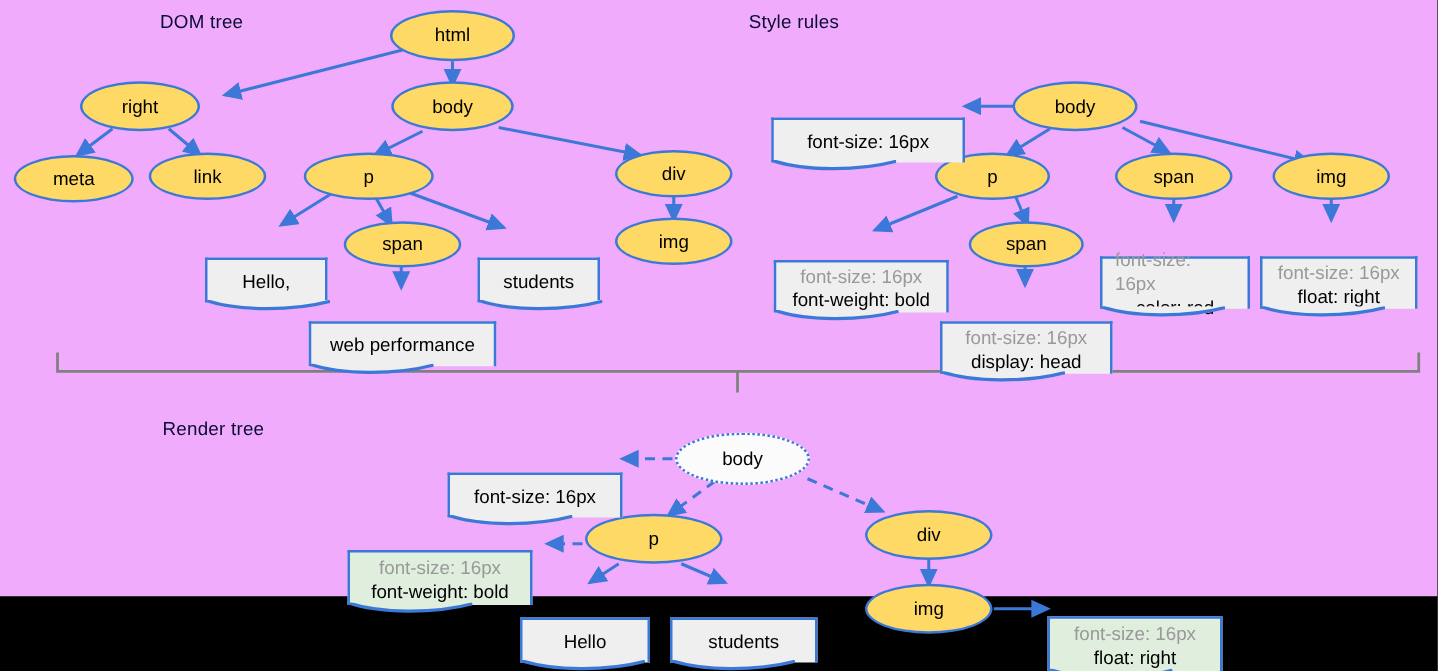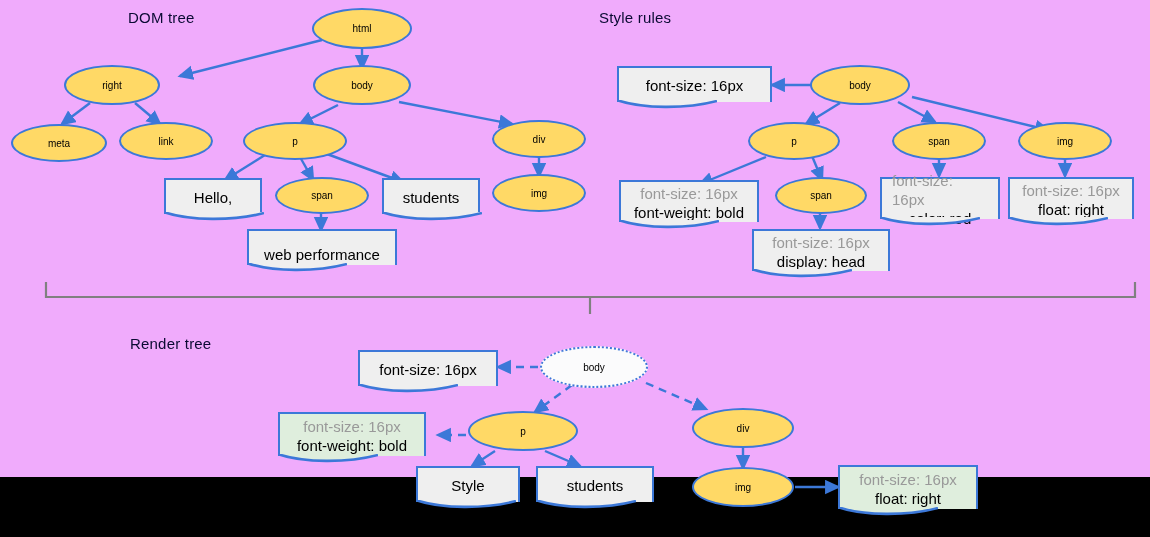--- a/index.html
+++ b/index.html
@@ -10,28 +10,28 @@
   svg#edges{position:absolute;left:0;top:0;width:1150px;height:537px;
             pointer-events:none;}
 
   
   .sec-title{position:absolute;color:#0a0a33;font-size:15px;font-weight:400;
              white-space:nowrap;letter-spacing:.2px;}
 
   
   .node{position:absolute;display:flex;align-items:center;justify-content:center;
         background:#ffd966;border:2px solid #3c78d8;border-radius:50%;
-        color:#000;font-size:10px;box-sizing:border-box;}
+        color:#000;font-size:15px;box-sizing:border-box;}
   .node.ghost{background:#fbfbfc;border:2px dotted #3c78d8;}
 
   
   .doc{position:absolute;box-sizing:border-box;background:#efefef;
        border:2px solid #3c78d8;border-bottom:none;color:#000;font-size:15px;
        display:flex;flex-direction:column;align-items:center;
-       justify-content:center;line-height:1.25;padding:3px 10px 0;}
+       justify-content:center;line-height:1.25;padding:3px 10px 0;margin-top:28px;}
   .doc.green{background:#dfeedd;}
   .doc .wave{position:absolute;left:-2px;right:-2px;bottom:-11px;height:13px;}
   .doc .inherit{color:#999;}
   .doc .own{color:#000;}
 </style>
 </head>
 <body>
 
 <div id="stage">
 
@@ -98,21 +98,21 @@
   <div class="node" style="left:492px;top:174px;width:94px;height:38px;">img</div>
 
   <div class="doc" style="left:164px;top:178px;width:98px;height:36px;justify-content:center;">
     <span>Hello,</span>
     <svg class="wave" viewBox="0 0 100 13" preserveAspectRatio="none">
       <path d="M0,0 C25,9 70,9 100,1 L100,0 L0,0 Z" fill="#efefef"></path>
       <path d="M0,0 C25,9 70,9 100,1" stroke="#3c78d8" stroke-width="2.6" fill="none"></path>
     </svg>
   </div>
 
-  <div class="doc" style="left:247px;top:229px;width:150px;height:36px;justify-content:flex-end;">
+  <div class="doc" style="left:247px;top:229px;width:150px;height:36px;">
     <span>web performance</span>
     <svg class="wave" viewBox="0 0 100 13" preserveAspectRatio="none">
       <path d="M0,0 C25,9 70,9 100,1 L100,0 L0,0 Z" fill="#efefef"></path>
       <path d="M0,0 C25,9 70,9 100,1" stroke="#3c78d8" stroke-width="2.6" fill="none"></path>
     </svg>
   </div>
 
   <div class="doc" style="left:382px;top:178px;width:98px;height:36px;">
     <span>students</span>
     <svg class="wave" viewBox="0 0 100 13" preserveAspectRatio="none">
@@ -196,21 +196,21 @@
   <div class="doc green" style="left:838px;top:465px;width:140px;height:44px;">
     <span class="inherit">font-size: 16px</span>
     <span class="own">float: right</span>
     <svg class="wave" viewBox="0 0 100 13" preserveAspectRatio="none">
       <path d="M0,0 C25,9 70,9 100,1 L100,0 L0,0 Z" fill="#dfeedd"></path>
       <path d="M0,0 C25,9 70,9 100,1" stroke="#3c78d8" stroke-width="2.6" fill="none"></path>
     </svg>
   </div>
 
   <div class="doc" style="left:416px;top:466px;width:104px;height:36px;">
-    <span>Style</span>
+    <span>Hello</span>
     <svg class="wave" viewBox="0 0 100 13" preserveAspectRatio="none">
       <path d="M0,0 C25,9 70,9 100,1 L100,0 L0,0 Z" fill="#efefef"></path>
       <path d="M0,0 C25,9 70,9 100,1" stroke="#3c78d8" stroke-width="2.6" fill="none"></path>
     </svg>
   </div>
 
   <div class="doc" style="left:536px;top:466px;width:118px;height:36px;">
     <span>students</span>
     <svg class="wave" viewBox="0 0 100 13" preserveAspectRatio="none">
       <path d="M0,0 C25,9 70,9 100,1 L100,0 L0,0 Z" fill="#efefef"></path>

